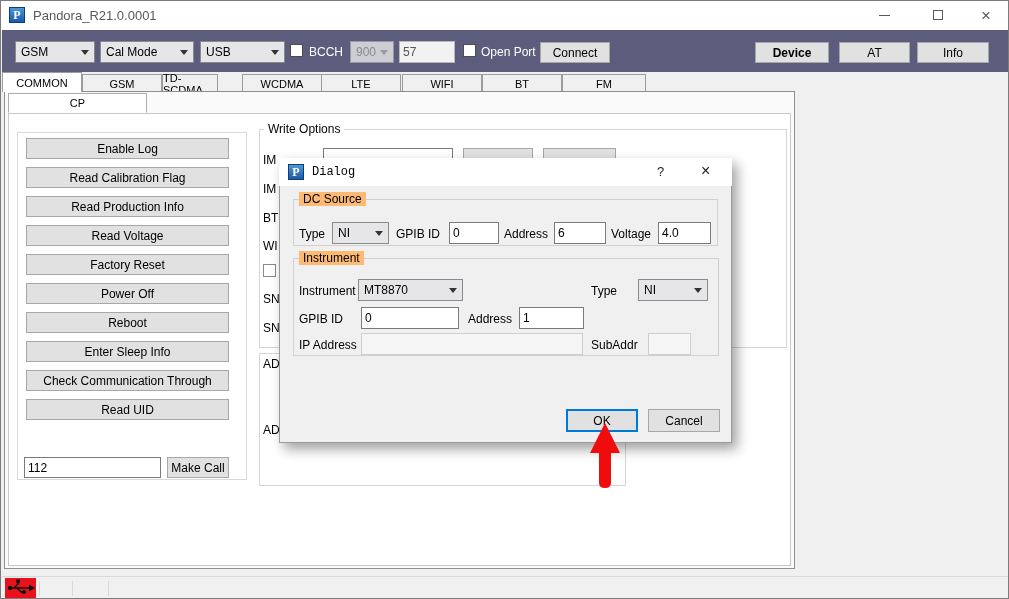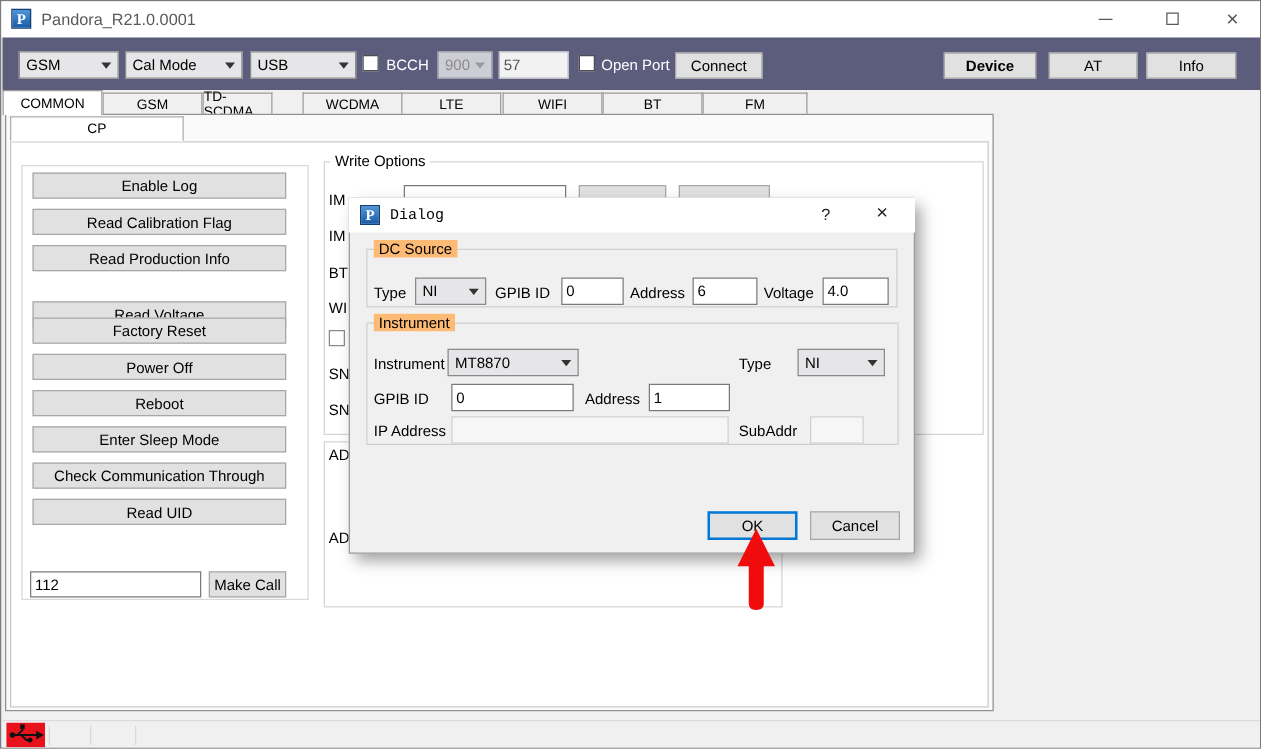--- a/index.html
+++ b/index.html
@@ -124,25 +124,25 @@
 
   <div class="abs pageframe"></div>
   <div class="subtab active" style="left:7px;top:92px;width:139px;z-index:3;">CP</div>
   <div class="subtab" style="left:125px;top:94px;width:119px;height:18px;">AP</div>
   <div class="abs innerframe"></div>
 
   <div class="abs panel" style="left:16px;top:131px;width:230px;height:348px;z-index:2;"></div>
   <div class="btn lbtn" style="top:137px;z-index:2;">Enable Log</div>
   <div class="btn lbtn" style="top:166px;z-index:2;">Read Calibration Flag</div>
   <div class="btn lbtn" style="top:195px;z-index:2;">Read Production Info</div>
-  <div class="btn lbtn" style="top:224px;z-index:2;margin-top:16px;">Read Voltage</div>
+  <div class="btn lbtn" style="top:224px;z-index:2;">Read Voltage</div>
   <div class="btn lbtn" style="top:253px;z-index:2;">Factory Reset</div>
   <div class="btn lbtn" style="top:282px;z-index:2;">Power Off</div>
   <div class="btn lbtn" style="top:311px;z-index:2;">Reboot</div>
-  <div class="btn lbtn" style="top:340px;z-index:2;">Enter Sleep Mode</div>
+  <div class="btn lbtn" style="top:340px;z-index:2;">Enter Sleep Info</div>
   <div class="btn lbtn" style="top:369px;z-index:2;">Check Communication Through</div>
   <div class="btn lbtn" style="top:398px;z-index:2;">Read UID</div>
   <input class="edit" style="left: 23px; top: 456px; width: 137px; height: 21px; z-index: 2;" value="112">
   <div class="btn" style="left:166px;top:456px;width:62px;height:21px;z-index:2;">Make Call</div>
 
   <div class="groupbox" style="left:258px;top:128px;width:528px;height:219px;z-index:2;"></div>
   <div class="grouplabel" style="left:263px;top:121px;z-index:2;">Write Options</div>
   <input class="edit" style="left: 322px; top: 147px; width: 130px; height: 22px; z-index: 2;">
   <div class="btn" style="left:462px;top:147px;width:70px;height:22px;z-index:2;"></div>
   <div class="btn" style="left:542px;top:147px;width:73px;height:22px;z-index:2;"></div>

